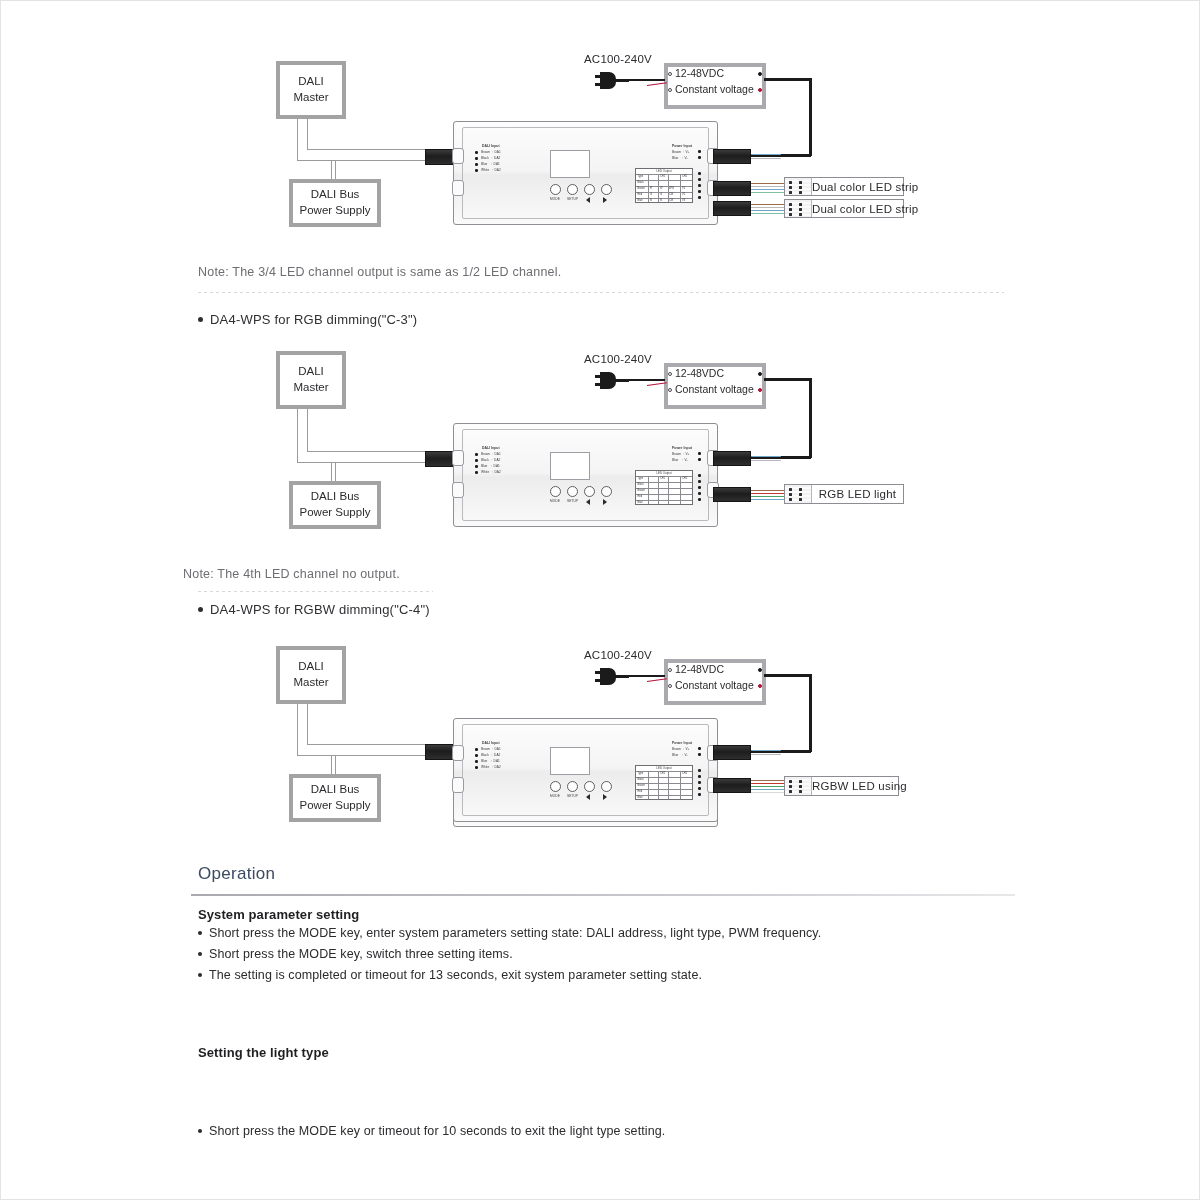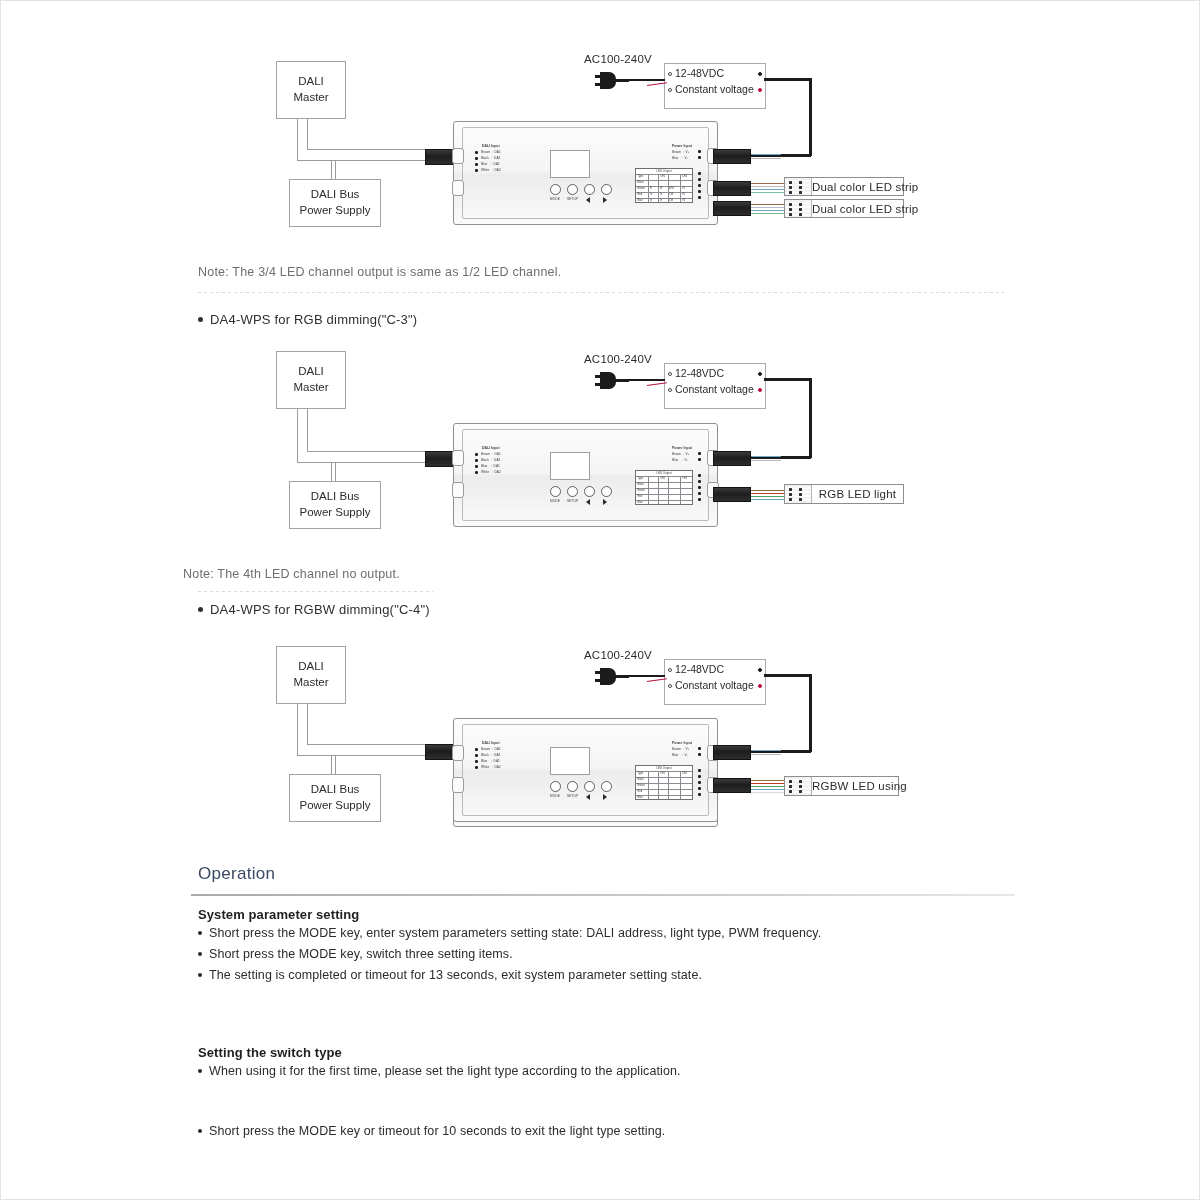--- a/index.html
+++ b/index.html
@@ -40,21 +40,21 @@
   .sec-bullet .dot{
     display:inline-block;width:5px;height:5px;border-radius:50%;
     background:#2f2f33;margin-right:7px;vertical-align:2px;
   }
 
   
   .diagram{position:absolute;}
 
   .box{
     position:absolute;
-    border:1px solid #a3a3a3;
+    border:4px solid #a3a3a3;
     background:#fff;
     box-sizing:border-box;
     display:flex;flex-direction:column;
     align-items:center;justify-content:center;
     font-size:11.5px;color:#2b2b2e;
     line-height:1.35;
     text-align:center;
   }
   .box.thin{border-color:#a9a9ae;}
 
@@ -639,22 +639,19 @@
   <div class="op-li" style="left:197px;top:925px;">
     <span class="dot"></span><span>Short press the MODE key, enter system parameters setting state: DALI address, light type, PWM frequency.</span>
   </div>
   <div class="op-li" style="left:197px;top:946px;">
     <span class="dot"></span><span>Short press the MODE key, switch three setting items.</span>
   </div>
   <div class="op-li" style="left:197px;top:967px;">
     <span class="dot"></span><span>The setting is completed or timeout for 13 seconds, exit system parameter setting state.</span>
   </div>
 
-  <div class="op-sub" style="left:197px;top:1044px;">Setting the switch type</div>
-
-  <div class="op-li" style="left:197px;top:1063px;">
-    <span class="dot"></span><span>When using it for the first time, please set the light type according to the application.</span>
-  </div>
+  <div class="op-sub" style="left:197px;top:1044px;">Setting the light type</div>
+
   <div class="op-li" style="left:197px;top:1123px;">
     <span class="dot"></span><span>Short press the MODE key or timeout for 10 seconds to exit the light type setting.</span>
   </div>
 
 </div>
 
 </body></html>

